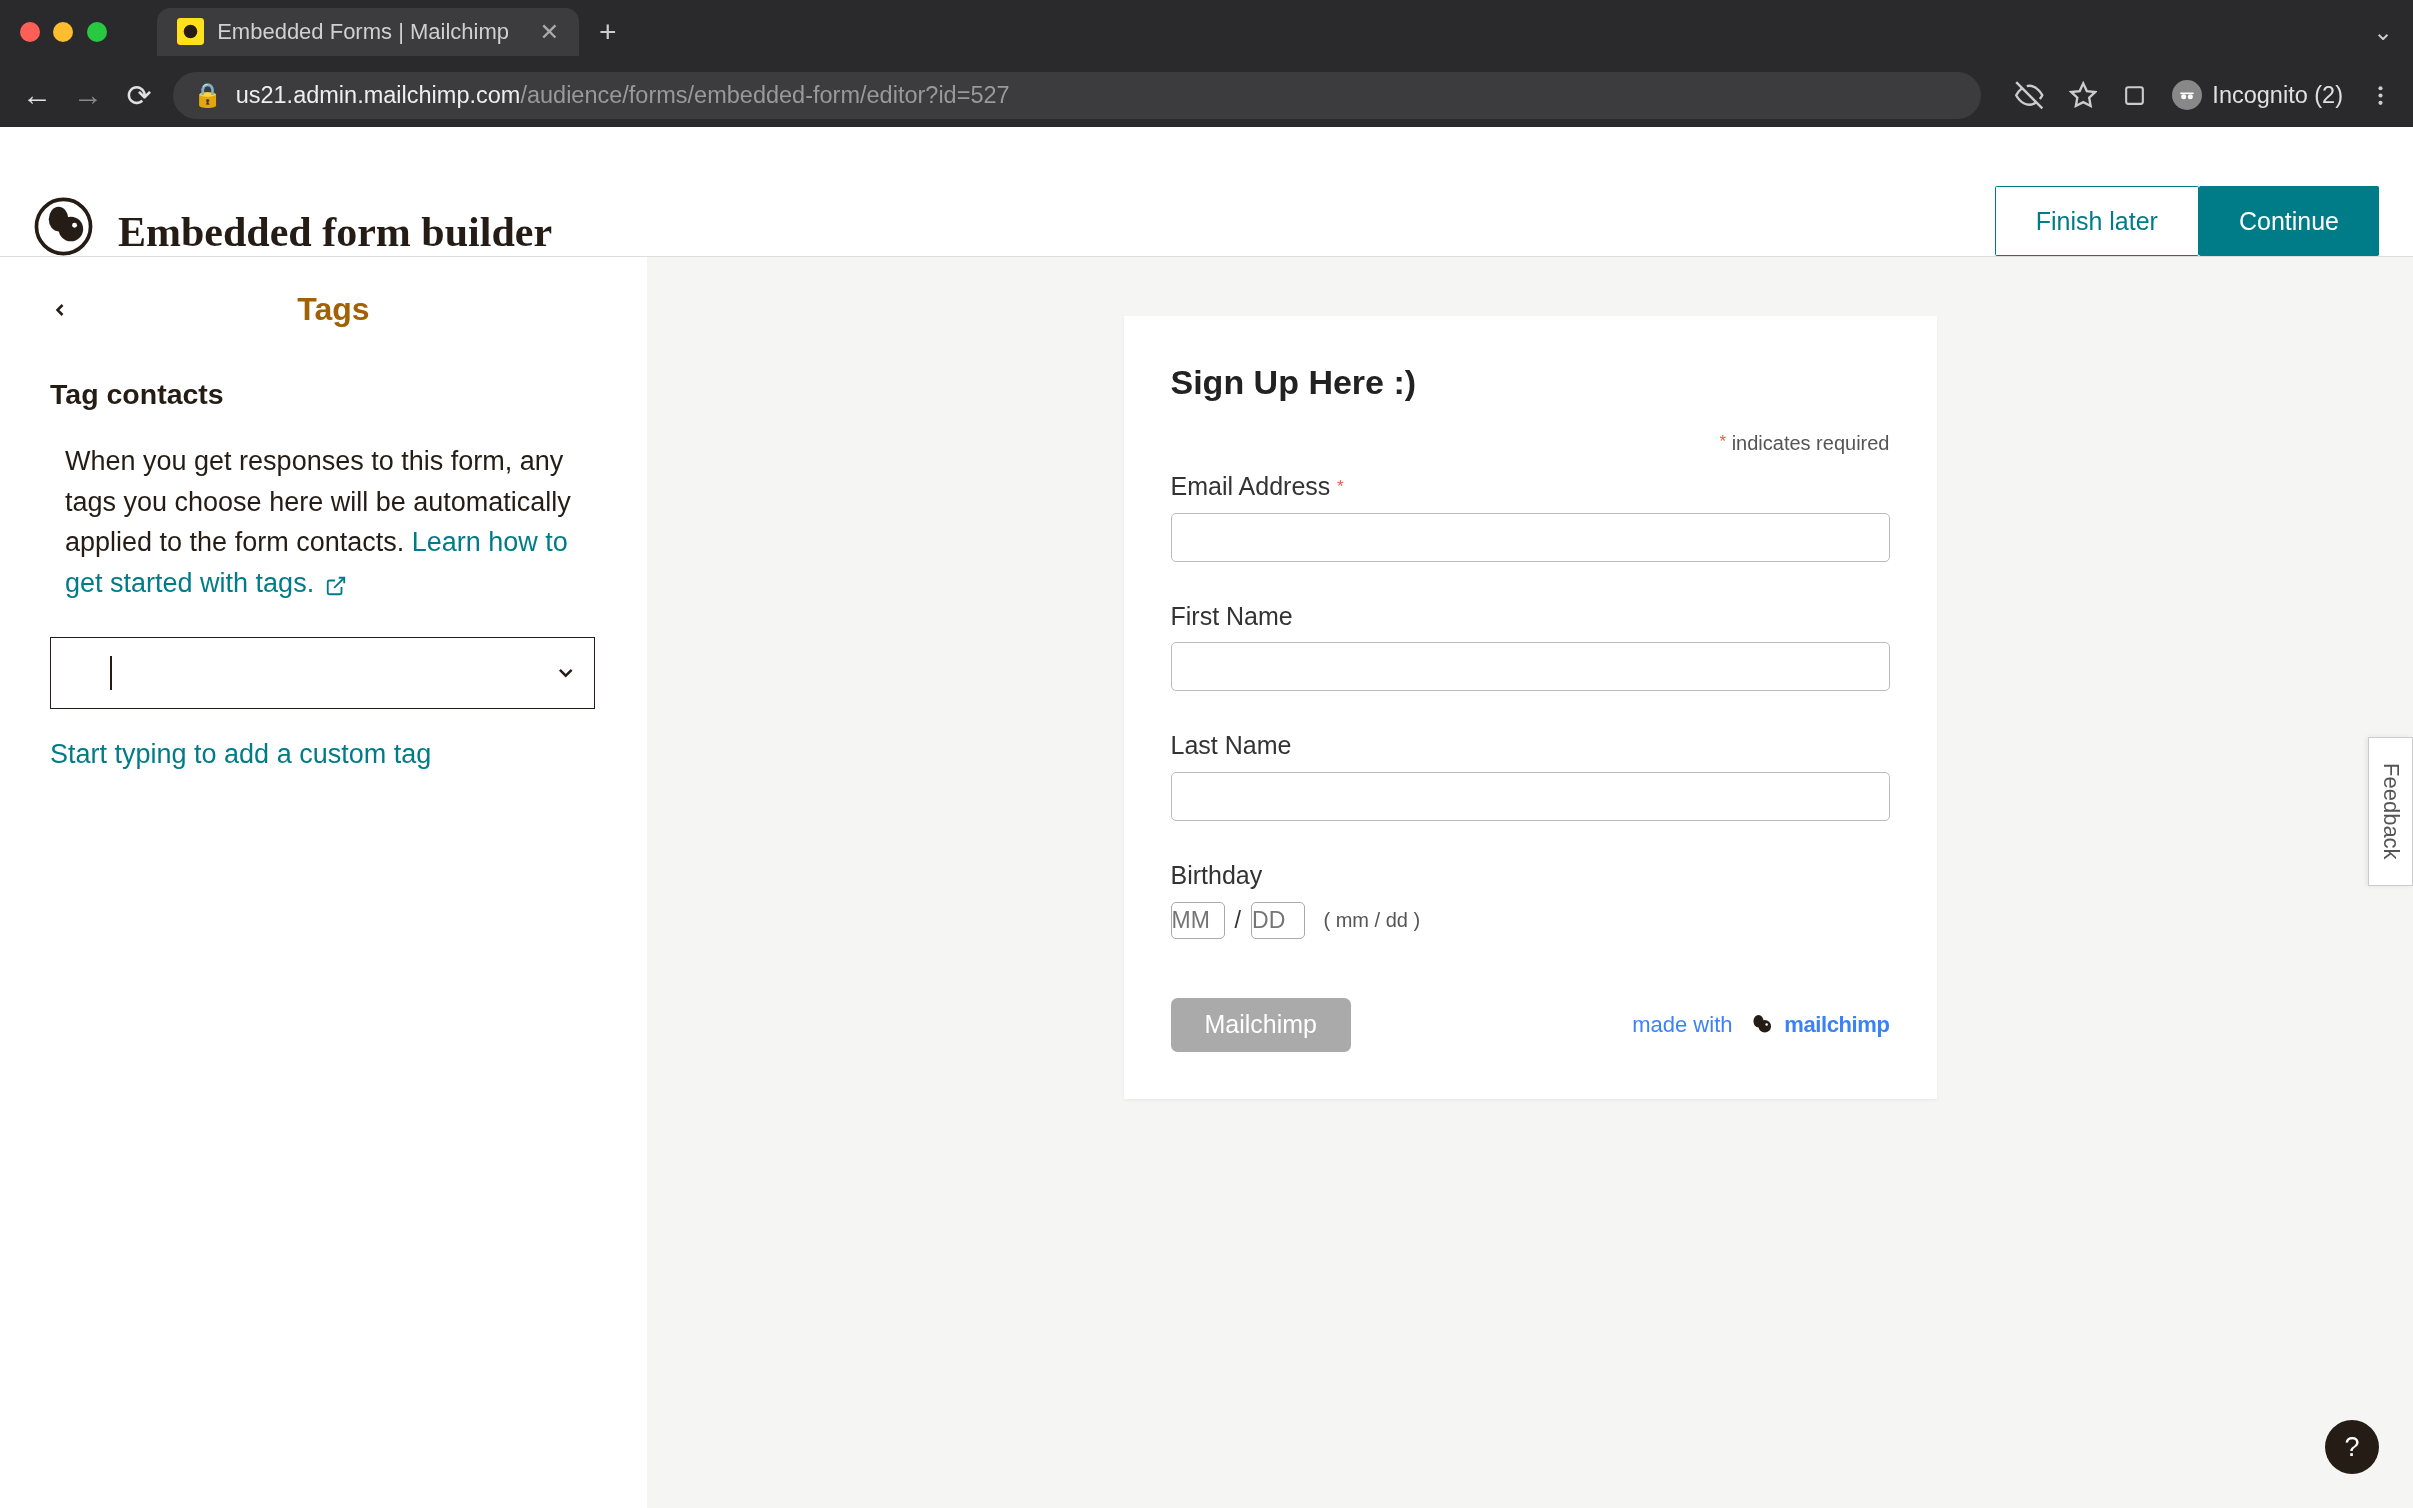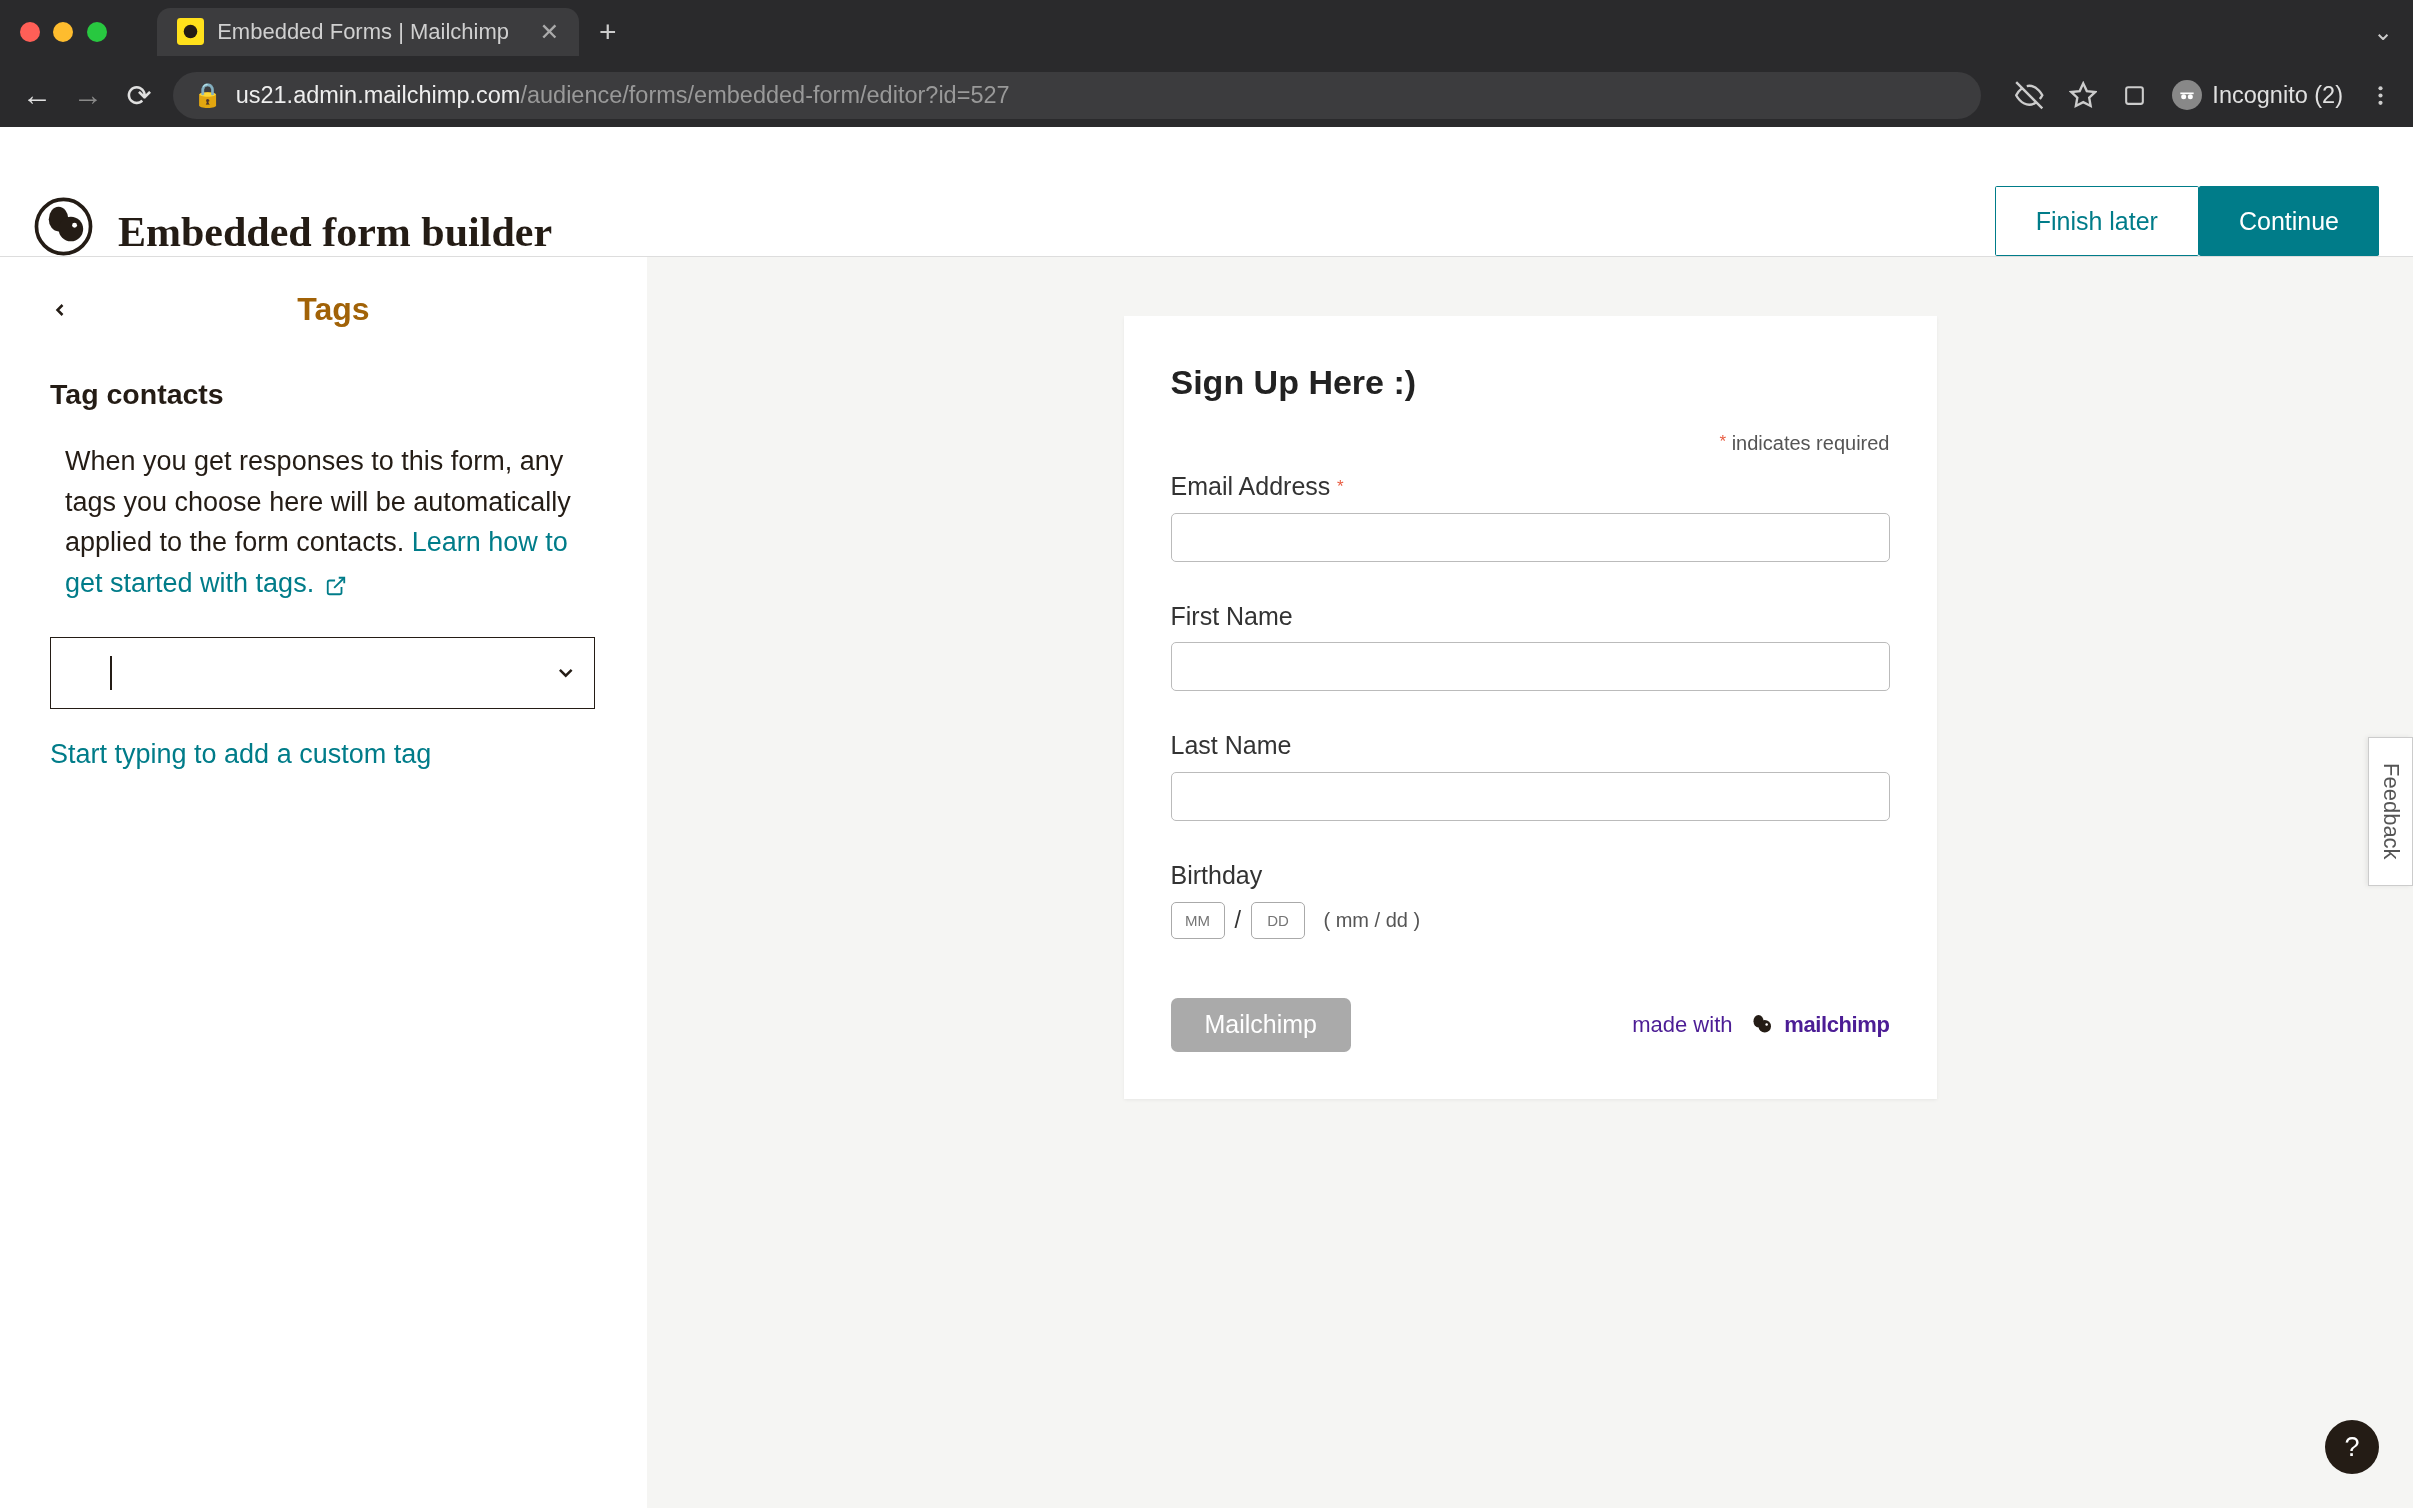--- a/index.html
+++ b/index.html
@@ -57,26 +57,26 @@
 
 .preview-panel { flex:1; display:flex; justify-content:center; padding-top: 59px; }
 .form-card { width: 813px; background:#fff; padding: 47px; box-shadow: 0 1.7px 3.4px rgba(0,0,0,0.06); height:fit-content; }
 .form-title { font-size: 34px; font-weight:700; color:#222; margin-bottom: 30px; }
 .required-note { text-align:right; font-size: 20px; color:#555; margin-bottom: 17px; }
 .asterisk { color:#e85c41; font-size: 17px; vertical-align: top; }
 .form-field { margin-bottom: 40px; }
 .field-label { font-size: 25px; color:#333; margin-bottom: 11.7px; display:flex; align-items:center; gap:6.7px;}
 .text-input { width:100%; height: 49px; border:0.8px solid #bbb; border-radius:5px; font-size:22px; padding: 0 10px; }
 .birthday-row { display:flex; align-items:center; gap:10px; }
-.bd-input { width:54px; height:37px; border:0.8px solid #aaa; border-radius:5px; text-align:center; font-size:15px; color:#888; }
+.bd-input { width:54px; height:37px; border:0.8px solid #aaa; border-radius:5px; font-size:23px; color:#888; }
 .bd-sep { font-size:23.5px; color:#333; }
 .bd-hint { font-size:20px; color:#555; margin-left:8.4px; }
 .form-footer { display:flex; align-items:center; justify-content:space-between; margin-top: 59px; }
 .subscribe-btn { background:#aaa; color:#fff; border:none; border-radius:6.7px; height:54px; padding: 0 34px; font-size:25px; cursor:pointer; }
-.made-with { display:flex; align-items:center; gap:13.4px; font-size:22px; color:#4c1d95; }
+.made-with { display:flex; align-items:center; gap:13.4px; font-size:22px; color:#3b82f6; }
 .mc-wordmark { font-weight:700; font-size:22px; letter-spacing:-0.4px; display:flex; align-items:center; gap:8.4px;}
 
 
 .feedback-tab { position:fixed; right:0; top: 737px; background:#fff; border:0.8px solid #ccc; padding: 25px 8.4px; writing-mode: vertical-rl; font-size:22px; color:#555; cursor:pointer; box-shadow: -1.7px 0 5px rgba(0,0,0,0.08); }
 
 
 .help-bubble { position:fixed; right: 34px; bottom: 34px; width:54px; height:54px; border-radius:50%; background:#241c15; color:#fff; display:flex; align-items:center; justify-content:center; font-size:27px; cursor:pointer; }
 
 svg { display:block; }
 </style>

